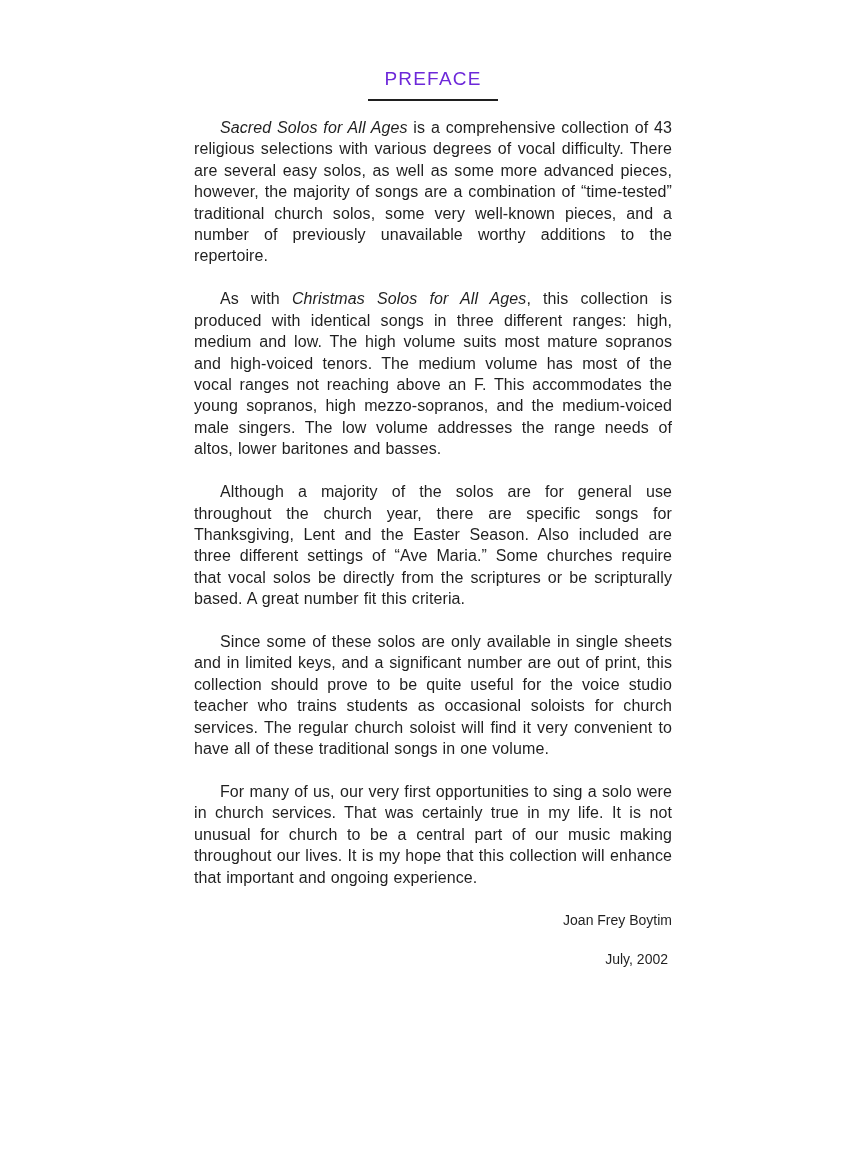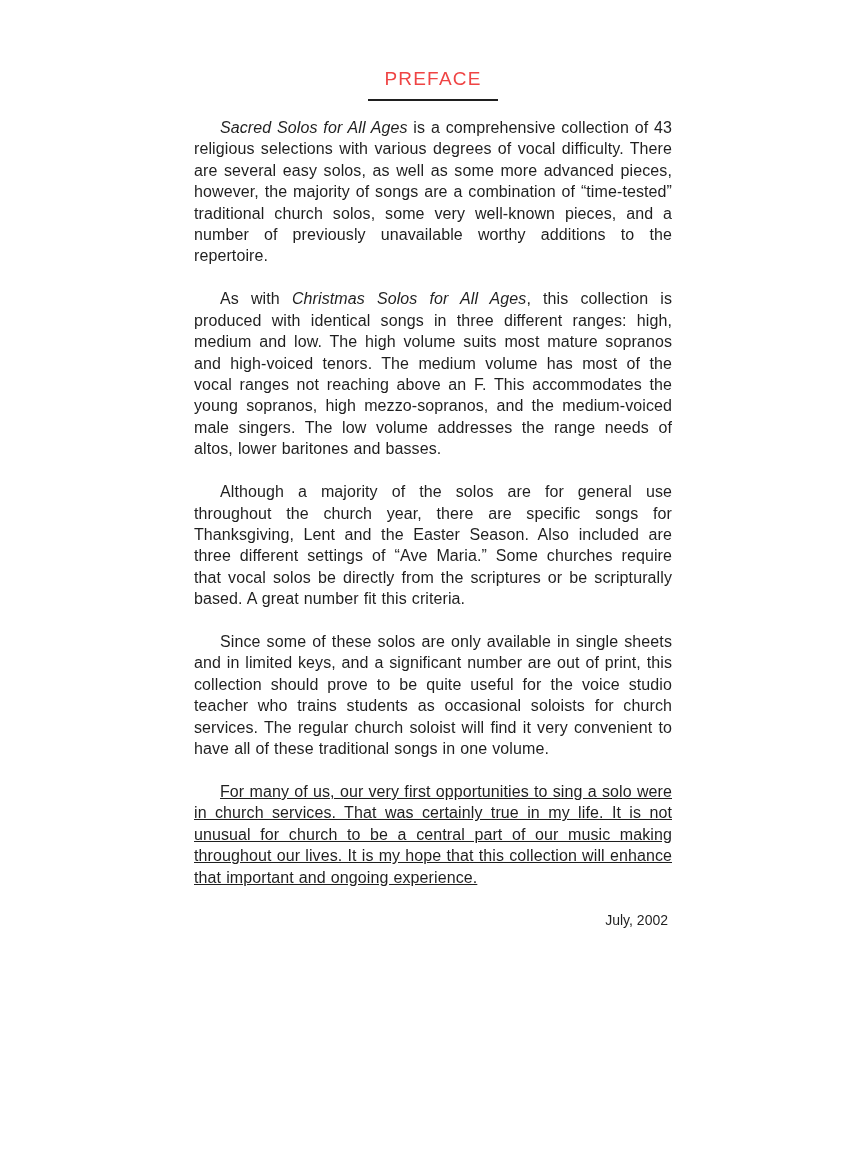--- a/index.html
+++ b/index.html
@@ -27,40 +27,39 @@
   }
   .title-wrap {
     text-align: center;
     margin-bottom: 16px;
   }
   .title {
     font-size: 19px;
     font-weight: 500;
     letter-spacing: 1.2px;
     line-height: 26px;
-    color: #ef4444;
+    color: #6d28d9;
   }
   .title-rule {
     width: 130px;
     height: 2px;
     background: #1f1f1f;
     margin: 7px auto 0 auto;
   }
   .body-text p.para {
     font-size: 16px;
     line-height: 21.4px;
     text-align: justify;
     text-indent: 26px;
     margin-bottom: 21.5px;
     letter-spacing: 0.1px;
     word-spacing: 0.5px;
   }
   .body-text p.para:last-child {
     margin-bottom: 0;
-    text-decoration: underline;
   }
   .body-text em {
     font-style: italic;
   }
   .closing {
     margin-top: 22px;
     text-align: right;
     font-size: 14px;
     line-height: 21.4px;
   }
@@ -79,16 +78,17 @@
       <div class="title-rule"></div>
     </div>
     <div class="body-text">
         <p class="para"><em>Sacred Solos for All Ages</em><span> is a comprehensive collection of 43 religious selections with various degrees of vocal difficulty. There are several easy solos, as well as some more advanced pieces, however, the majority of songs are a combination of “time-tested” traditional church solos, some very well-known pieces, and a number of previously unavailable worthy additions to the repertoire.</span></p>
         <p class="para"><span>As with </span><em>Christmas Solos for All Ages</em><span>, this collection is produced with identical songs in three different ranges: high, medium and low. The high volume suits most mature sopranos and high-voiced tenors. The medium volume has most of the vocal ranges not reaching above an F. This accommodates the young sopranos, high mezzo-sopranos, and the medium-voiced male singers. The low volume addresses the range needs of altos, lower baritones and basses.</span></p>
         <p class="para"><span>Although a majority of the solos are for general use throughout the church year, there are specific songs for Thanksgiving, Lent and the Easter Season. Also included are three different settings of “Ave Maria.” Some churches require that vocal solos be directly from the scriptures or be scripturally based. A great number fit this criteria.</span></p>
         <p class="para"><span>Since some of these solos are only available in single sheets and in limited keys, and a significant number are out of print, this collection should prove to be quite useful for the voice studio teacher who trains students as occasional soloists for church services. The regular church soloist will find it very convenient to have all of these traditional songs in one volume.</span></p>
         <p class="para"><span>For many of us, our very first opportunities to sing a solo were in church services. That was certainly true in my life. It is not unusual for church to be a central part of our music making throughout our lives. It is my hope that this collection will enhance that important and ongoing experience.</span></p>
       </div>
     <div class="closing">
+      <div class="author">Joan Frey Boytim</div>
       <div class="date">July, 2002</div>
     </div>
   </div>
 </div>
 
 </body></html>

